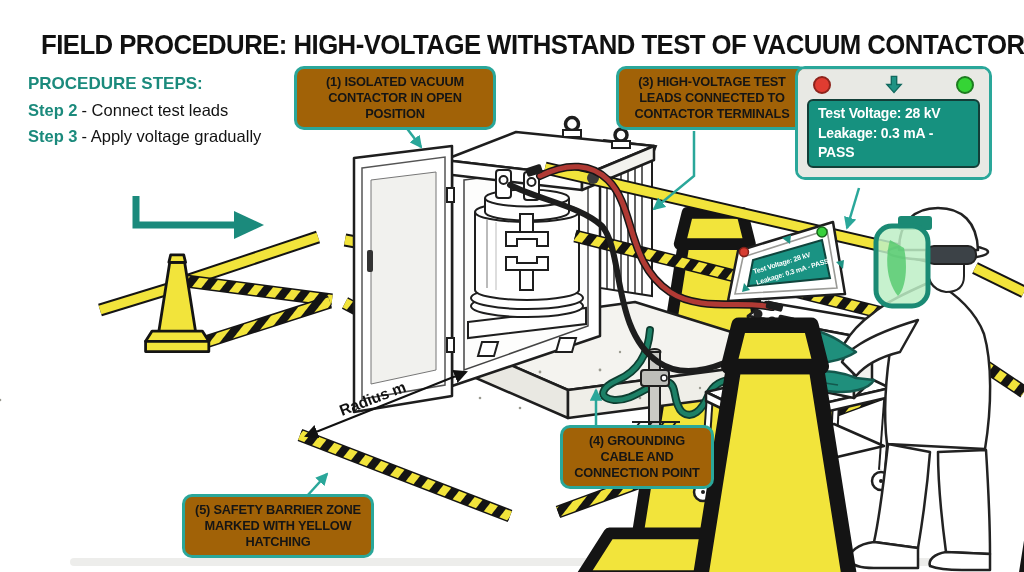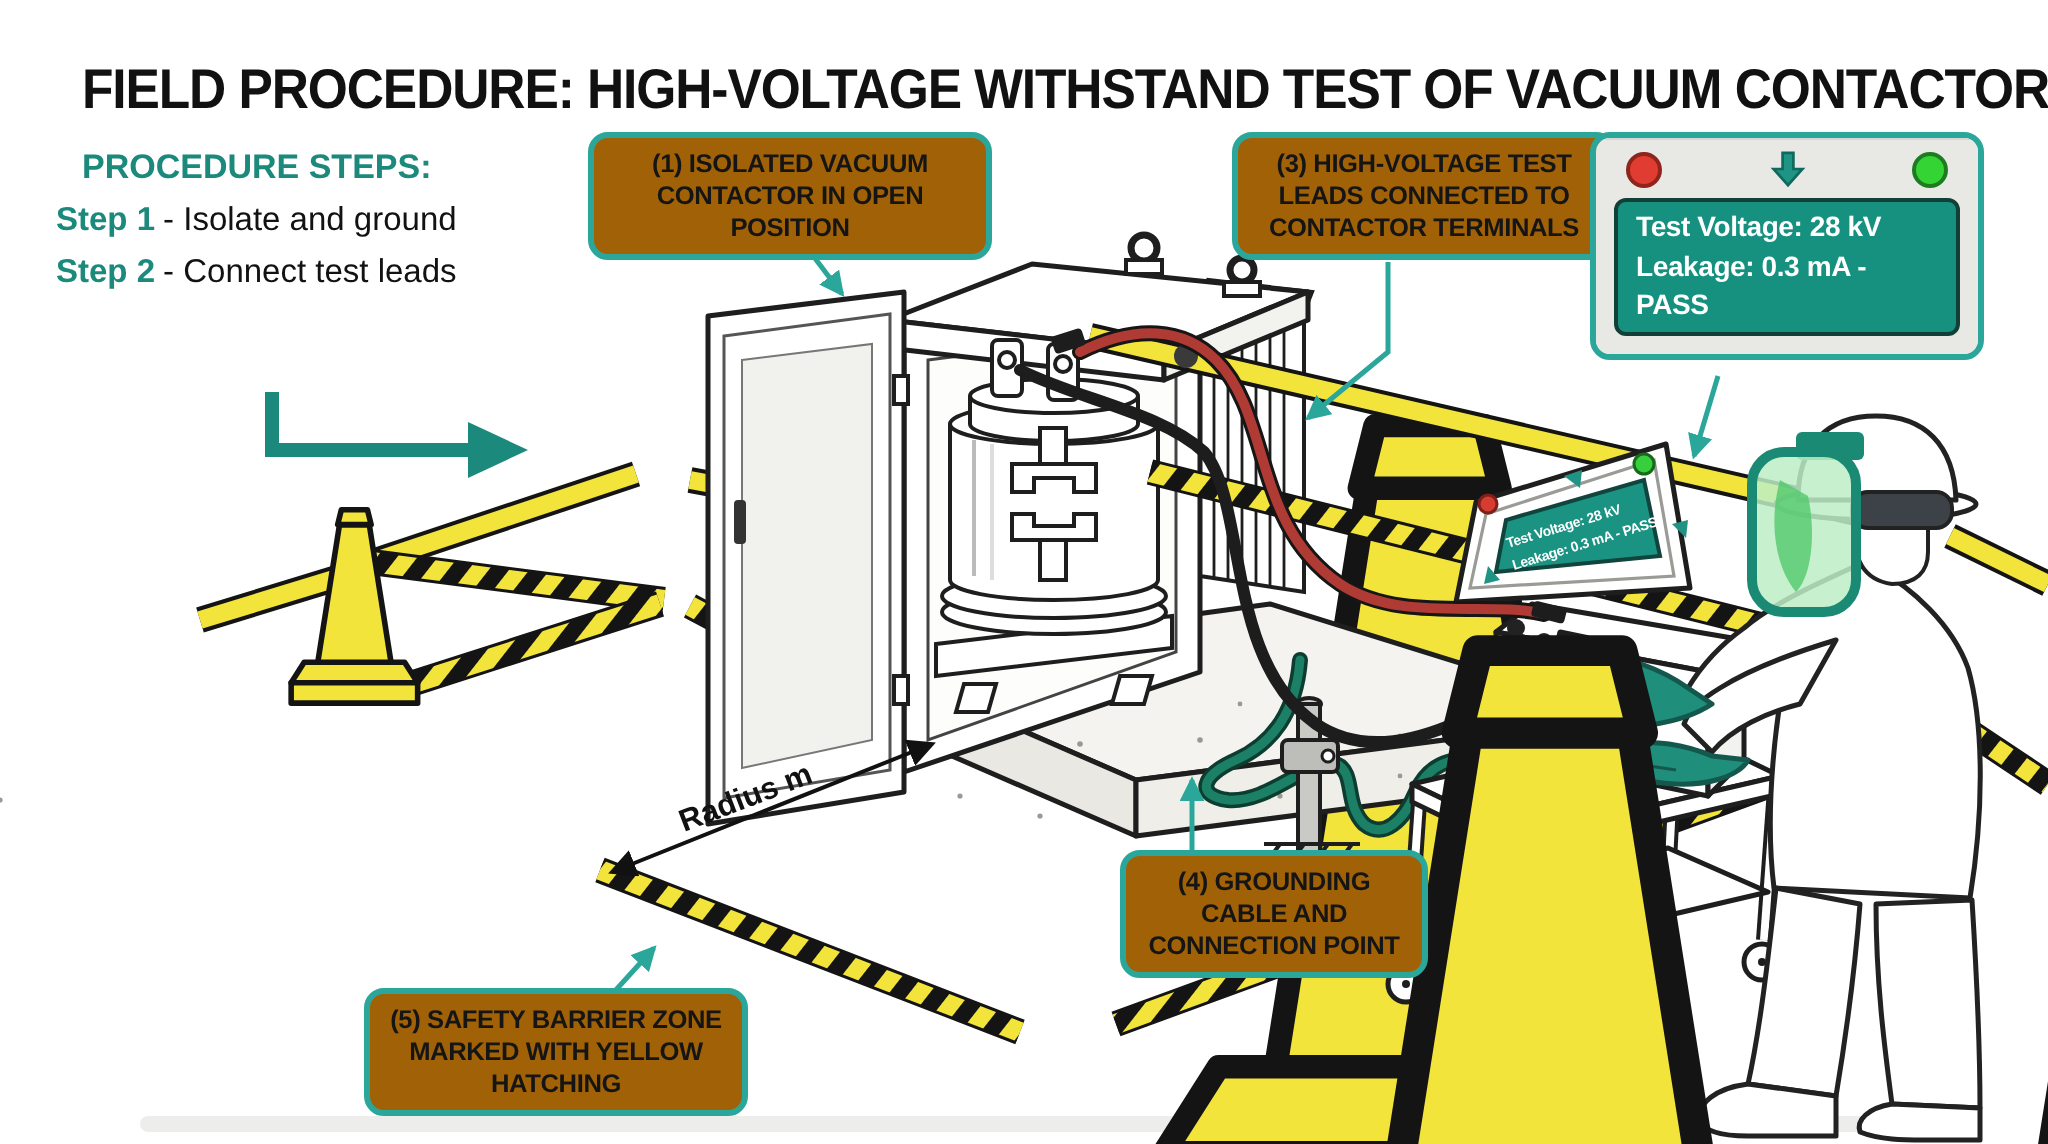--- a/index.html
+++ b/index.html
@@ -2,21 +2,21 @@
 <html><head>
 <meta charset="utf-8">
 <style>
   html,body{margin:0;padding:0;}
   body{width:1024px;height:572px;position:relative;overflow:hidden;background:#fff;
        font-family:"Liberation Sans",sans-serif;}
   .title{position:absolute;top:10px;left:0;right:0;text-align:center;
          font-size:28px;font-weight:bold;color:#111;letter-spacing:-.6px;
          transform:scaleX(.92);white-space:nowrap;}
   .steps{position:absolute;left:28px;top:74px;width:270px;}
-  .steps-heading{color:#1b8a7c;font-size:17px;font-weight:bold;margin:0 13px 7px;}
+  .steps-heading{color:#1b8a7c;font-size:17px;font-weight:bold;margin:0 0 7px;}
   .step{font-size:16.5px;margin:0 0 7px;color:#121212;font-weight:500;}
   .step .lbl{color:#1b8a7c;font-weight:bold;margin-right:4px;}
   svg.scene{position:absolute;left:0;top:0;}
   .callout{position:absolute;background:#a16207;border:3px solid #2aa79a;border-radius:10px;
            font-weight:bold;font-size:12.8px;line-height:1.25;text-align:center;color:#151515;
            padding:5px 6px;letter-spacing:-.2px;box-sizing:border-box;}
   #c2{padding:0;overflow:hidden;}
   .c2-title{padding:5px 6px 3px;}
   .c2-panel{background:#e8e9e4;padding:2px 9px 9px;border-top:1px solid #d6d7d2;}
   .c2-ind{display:flex;justify-content:space-between;align-items:center;padding:3px 6px 5px;}
@@ -26,22 +26,22 @@
   .c2-display{background:#16917f;border:2px solid #123f38;border-radius:6px;color:#fff;
               text-align:left;padding:3px 9px;font-size:14px;line-height:1.4;font-weight:bold;}
 </style>
 </head>
 <body>
 
 <h1 class="title">FIELD PROCEDURE: HIGH-VOLTAGE WITHSTAND TEST OF VACUUM CONTACTOR BOTTLE</h1>
 
 <div class="steps">
   <div class="steps-heading">PROCEDURE STEPS:</div>
-  <div class="step"><span class="lbl">Step 1</span><span>- Isolate and ground</span></div>
   <div class="step"><span class="lbl">Step 2</span><span>- Connect test leads</span></div>
+  <div class="step"><span class="lbl">Step 3</span><span>- Apply voltage gradually</span></div>
 </div>
 
 <svg class="scene" width="1024" height="572" viewBox="0 0 1024 572">
   <defs>
     <pattern id="hatch" patternUnits="userSpaceOnUse" width="16" height="16" patternTransform="rotate(38)">
       <rect width="16" height="16" fill="#f2e43b"></rect>
       <rect width="8" height="16" fill="#141414"></rect>
     </pattern>
     <marker id="leadArrow" viewBox="0 0 10 10" refX="8.5" refY="5" markerWidth="5" markerHeight="5" orient="auto-start-reverse">
       <path d="M0 0 L10 5 L0 10 z" fill="#2aa79a"></path>

